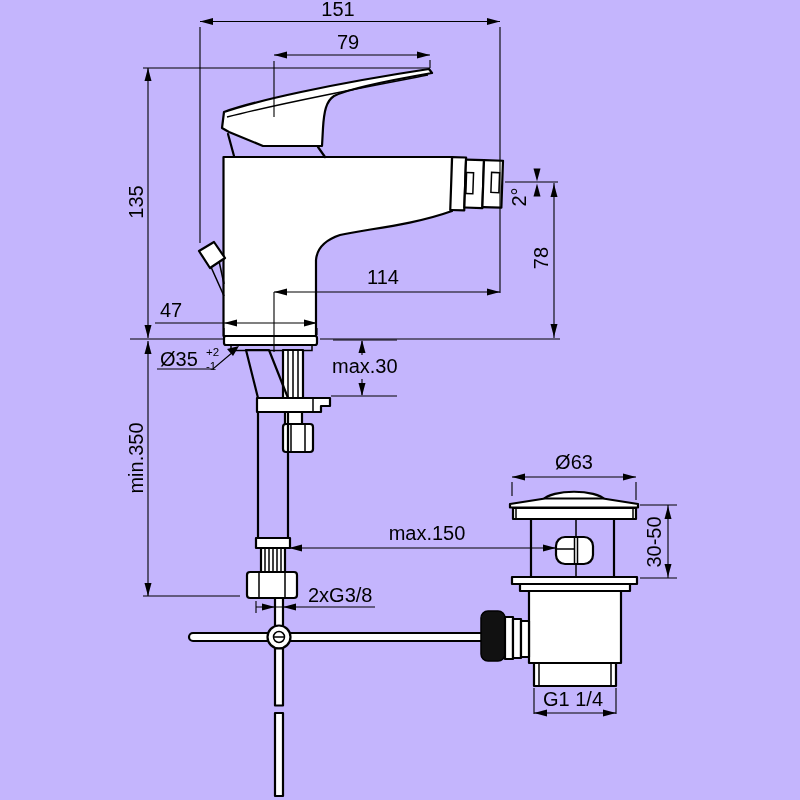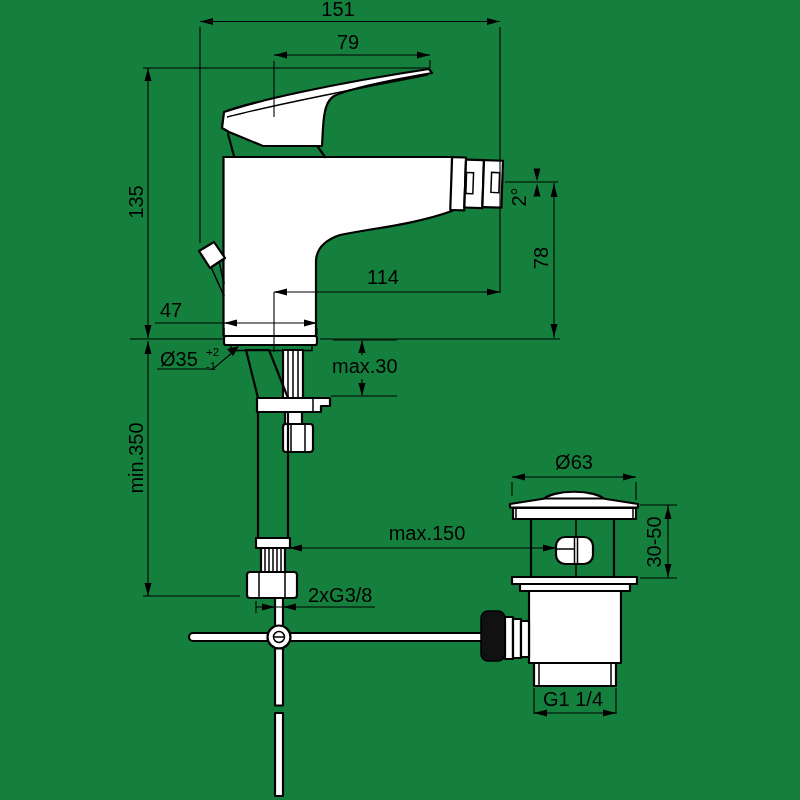--- a/index.html
+++ b/index.html
@@ -1,16 +1,16 @@
 <!DOCTYPE html>
 <html><head>
 <meta charset="utf-8">
 <style>
   html,body{margin:0;padding:0;background:#fff;}
-  #stage{width:800px;height:800px;background:#15803d;position:relative;overflow:hidden;}
+  #stage{width:800px;height:800px;background:#c4b5fd;position:relative;overflow:hidden;}
   svg{display:block;}
   .tl{font-family:"Liberation Sans",sans-serif;font-size:20px;fill:#000;}
   .tls{font-family:"Liberation Sans",sans-serif;font-size:11.5px;fill:#000;}
   .f{stroke:#000;stroke-width:2.2;fill:none;stroke-linejoin:round;stroke-linecap:round;}
   .fw{stroke:#000;stroke-width:2.2;fill:#fff;stroke-linejoin:round;}
   .ft{stroke:#000;stroke-width:1.5;fill:none;}
   .d{stroke:#000;stroke-width:1.1;fill:none;}
   .ah{fill:#000;stroke:none;}
   .blk{fill:#111;stroke:#000;stroke-width:1.5;}
 </style>

